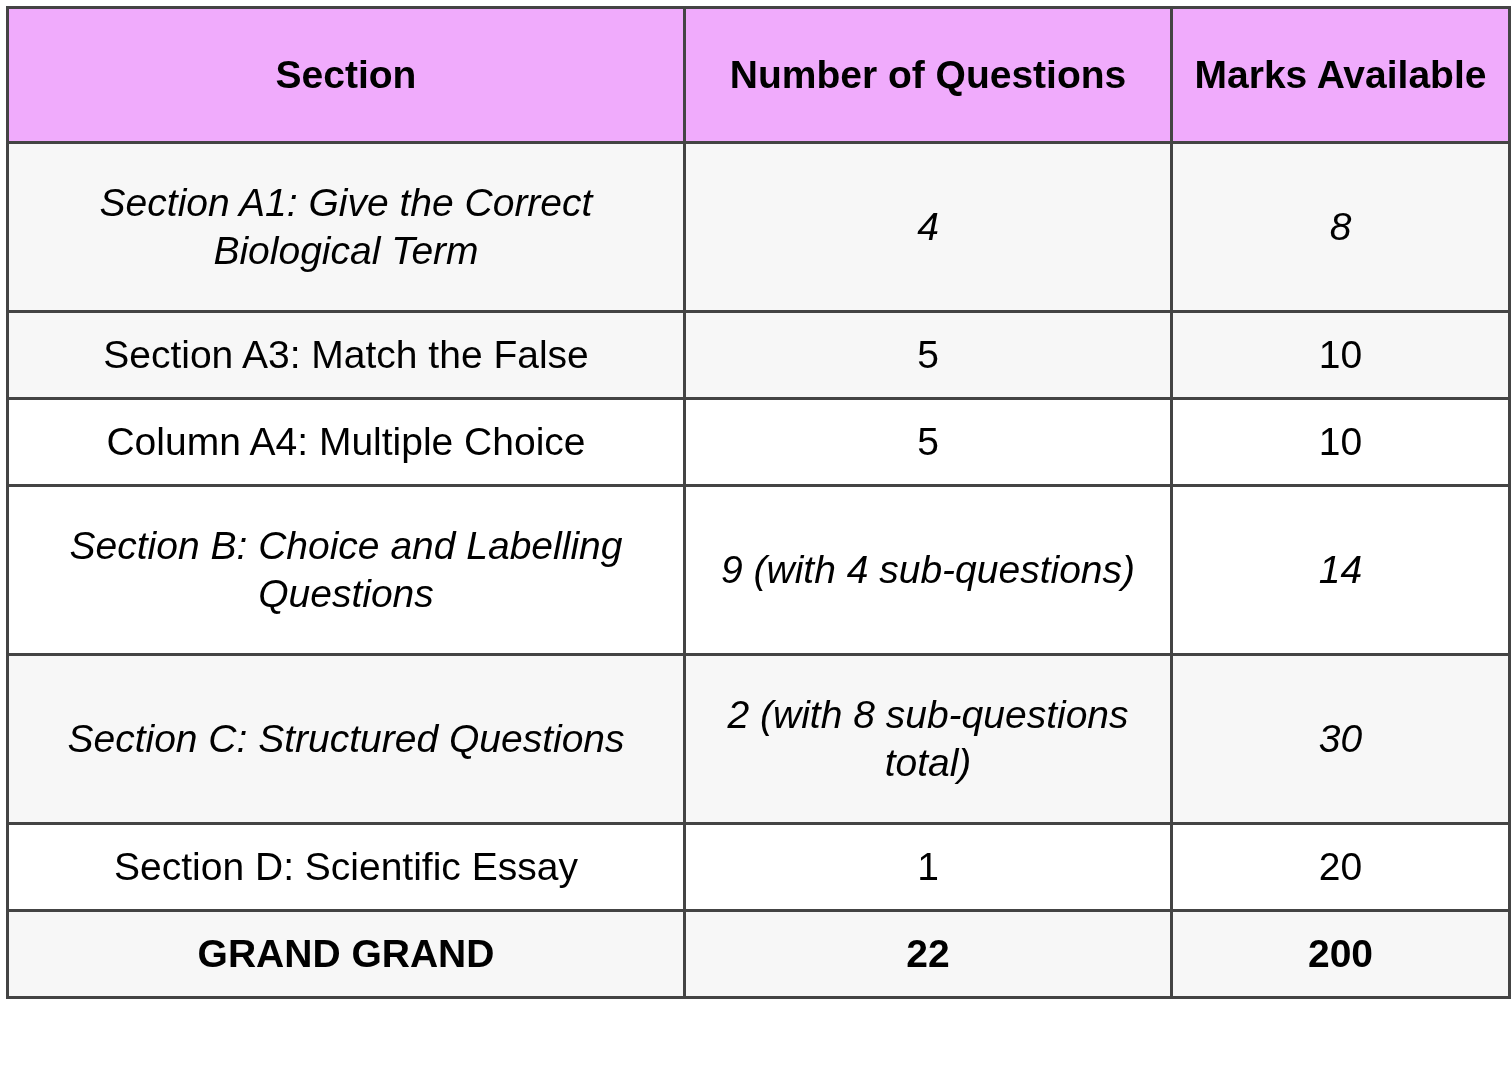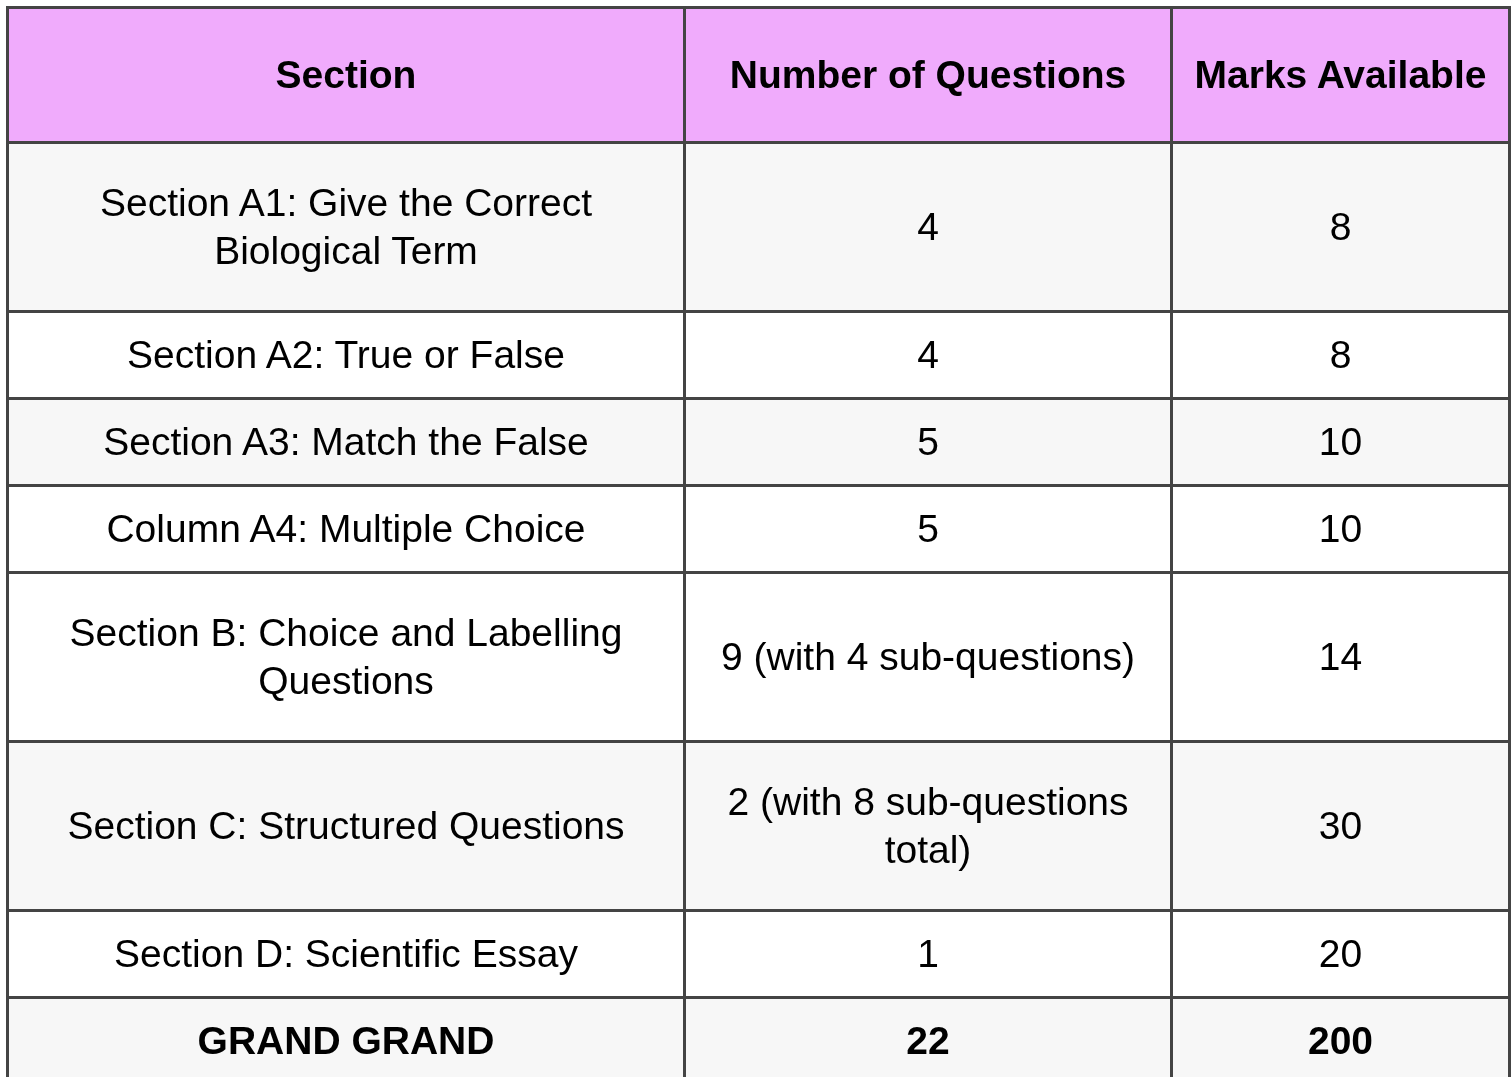--- a/index.html
+++ b/index.html
@@ -36,21 +36,21 @@
       font-weight: bold;
       background: #f0abfc;
     }
     tr.row-gray td { background: #f7f7f7; }
     tr.row-white td { background: #ffffff; }
     tr.row-bold td { font-weight: bold; }
     col.c1 { width: 677px; }
     col.c2 { width: 487px; }
     col.c3 { width: 338px; }
     tr.h-header { height: 135px; }
-    tr.h-tall { height: 169px; }
+    tr.h-tall { height: 169px; font-style: italic; }
     tr.h-short { height: 87px; }
   </style>
 </head>
 <body>
 
 <table class="marks-table">
   <colgroup>
     <col class="c1">
       <col class="c2">
       <col class="c3">
@@ -58,25 +58,20 @@
   <thead>
     <tr class="h-header">
       <th>Section</th>
       <th>Number of Questions</th>
       <th>Marks Available</th>
     </tr>
   </thead>
   <tbody>
     <tr class="row-gray h-tall">
       <td>Section A1: Give the Correct Biological Term</td>
-      <td>4</td>
-      <td>8</td>
-    </tr>
-    <tr class="row-white h-short">
-      <td>Section A2: True or False</td>
       <td>4</td>
       <td>8</td>
     </tr>
     <tr class="row-gray h-short">
       <td>Section A3: Match the False</td>
       <td>5</td>
       <td>10</td>
     </tr>
     <tr class="row-white h-short">
       <td>Column A4: Multiple Choice</td>

